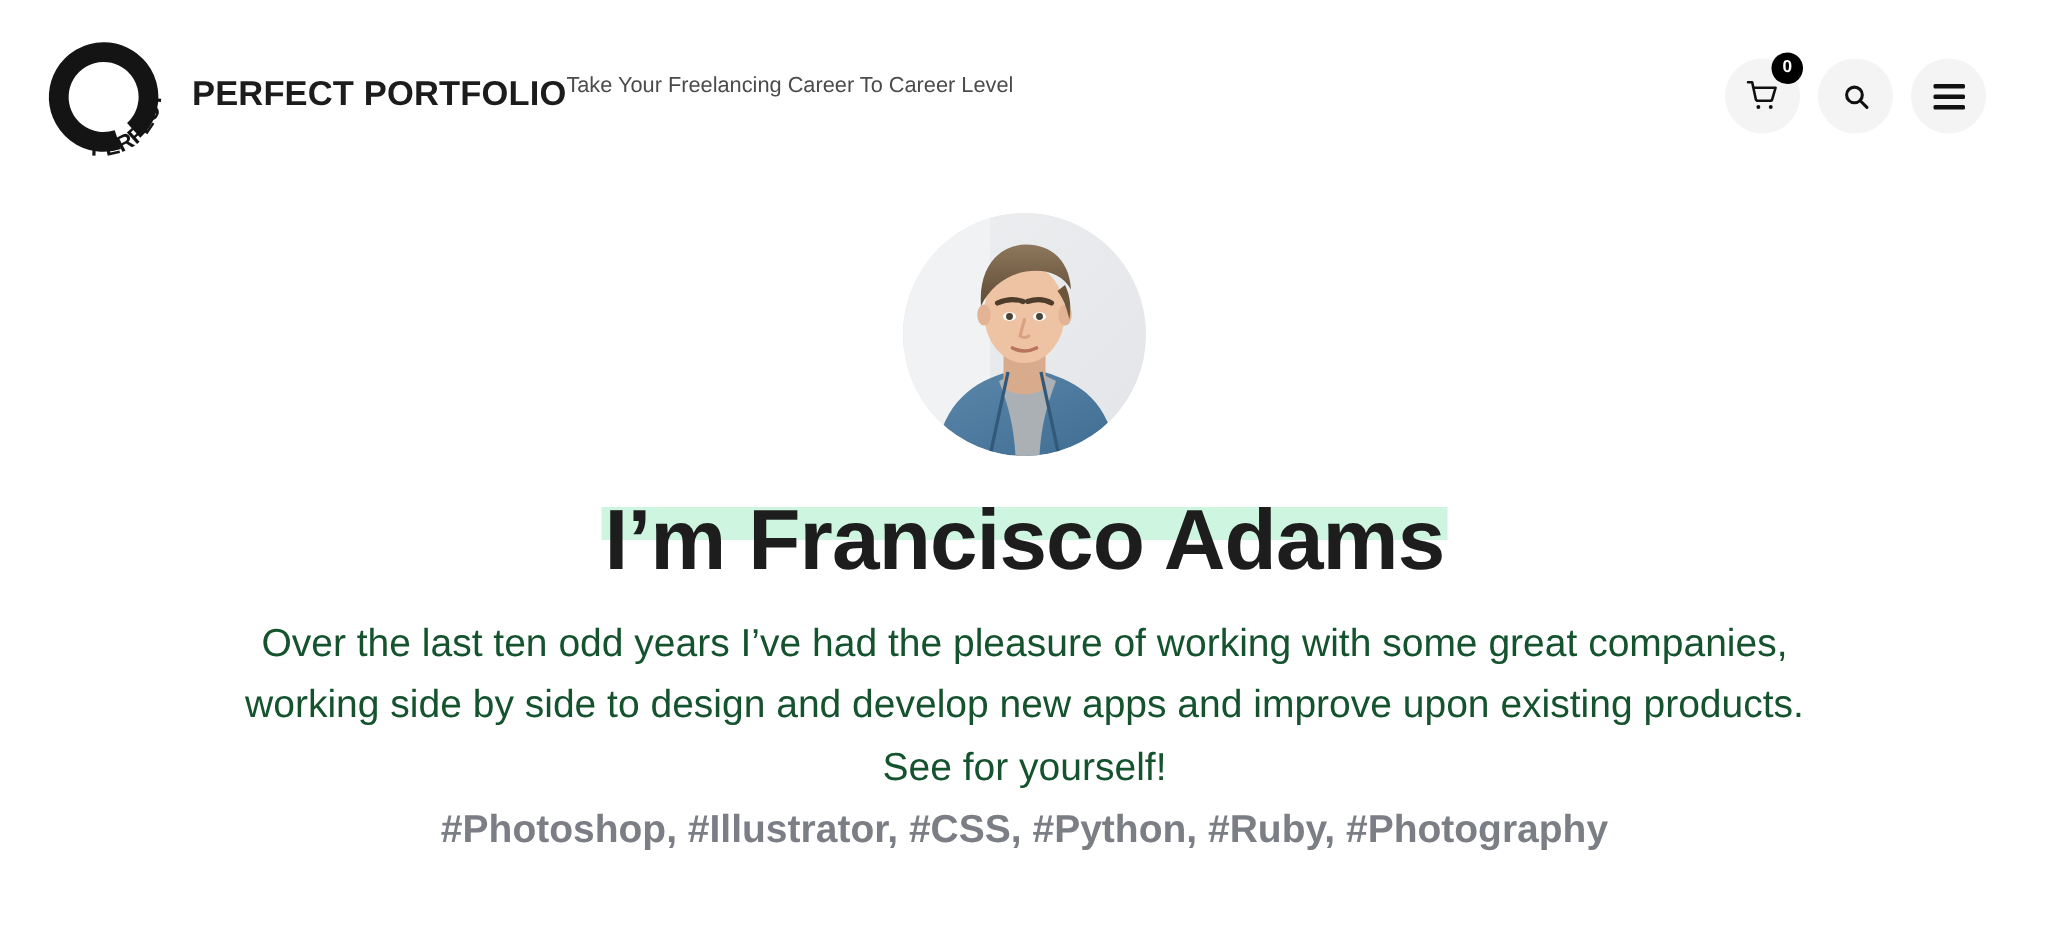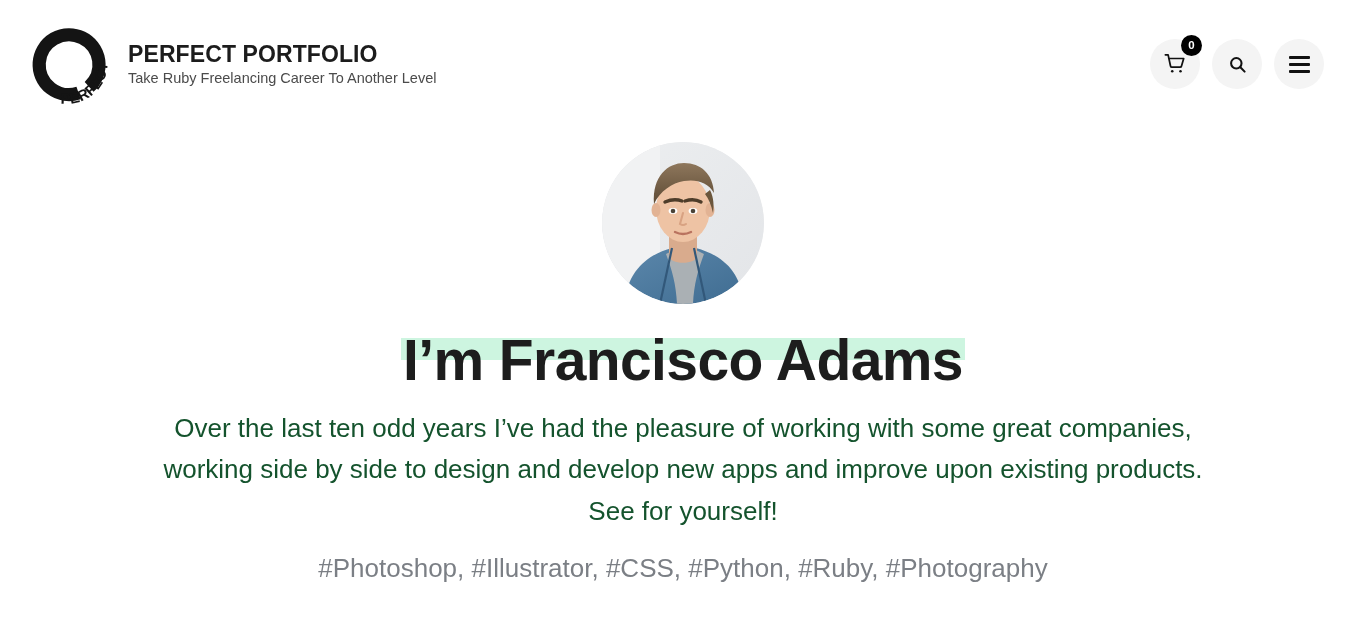--- a/index.html
+++ b/index.html
@@ -33,21 +33,21 @@
   }
 
   .logo-mark {
     width: 88px;
     height: 88px;
     position: relative;
     flex: 0 0 auto;
   }
   .logo-mark svg { display: block; width: 88px; height: 88px; }
 
-  .brand-text { display: flex; flex-direction: column; justify-content: center; }
+  .brand-text { display: flex; flex-direction: row; justify-content: center; }
   .brand-title {
     font-size: 23px;
     font-weight: bold;
     letter-spacing: 0.1px;
     color: #1c1c1c;
     line-height: 1.15;
     margin: 0 0 3px 0;
   }
   .brand-tagline {
     font-size: 14.5px;
@@ -155,23 +155,23 @@
   .hero-body {
     max-width: 1110px;
     margin: 18px auto 0 auto;
     font-size: 26px;
     font-weight: normal;
     color: #14532d;
     line-height: 1.58;
     padding: 0 20px;
   }
   .hero-tags {
-    margin: 16px auto;
+    margin: 0 auto;
     font-size: 26px;
-    font-weight: normal;
+    font-weight: bold;
     color: #7b7f85;
     line-height: 1.58;
   }
 </style>
 </head>
 <body>
 
 <header class="site-header">
 
   <div class="brand">
@@ -185,21 +185,21 @@
           <path id="perfectArc" d="M 38 94 A 46 46 0 0 0 94 40" fill="none"></path>
         </defs>
         <text font-family="Liberation Sans, sans-serif" font-size="17" font-weight="bold" fill="#141414" letter-spacing="0.2">
           <textPath href="#perfectArc" startOffset="4%">PERFECT</textPath>
         </text>
       </svg>
     </div>
 
     <div class="brand-text">
       <div class="brand-title">PERFECT PORTFOLIO</div>
-      <div class="brand-tagline">Take Ruby Freelancing Career To Another Level</div>
+      <div class="brand-tagline">Take Your Freelancing Career To Career Level</div>
     </div>
   </div>
 
   <div class="header-actions">
 
     <button class="icon-btn">
       <span>
         <svg width="22" height="22" viewBox="0 0 24 24" fill="none" stroke="#111111" stroke-width="1.9" stroke-linecap="round" stroke-linejoin="round">
           <circle cx="9" cy="20" r="1.4" fill="#111111" stroke="none"></circle>
           <circle cx="18" cy="20" r="1.4" fill="#111111" stroke="none"></circle>

